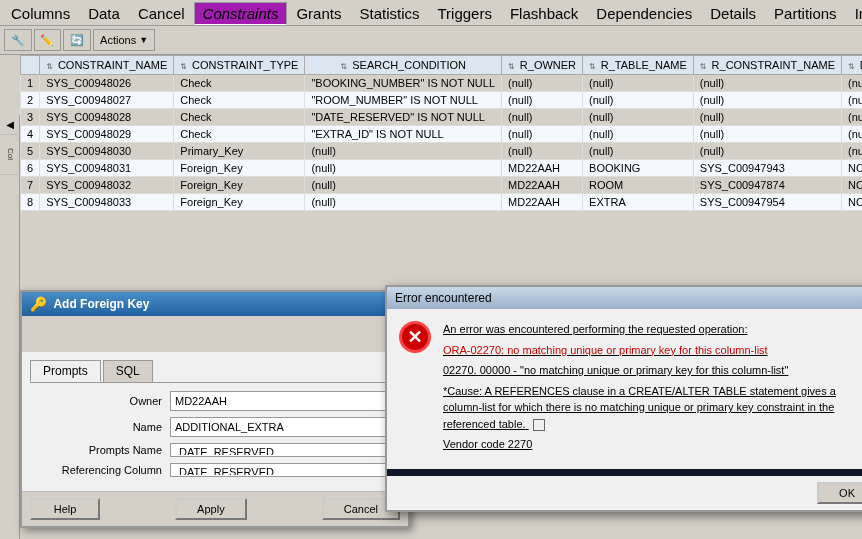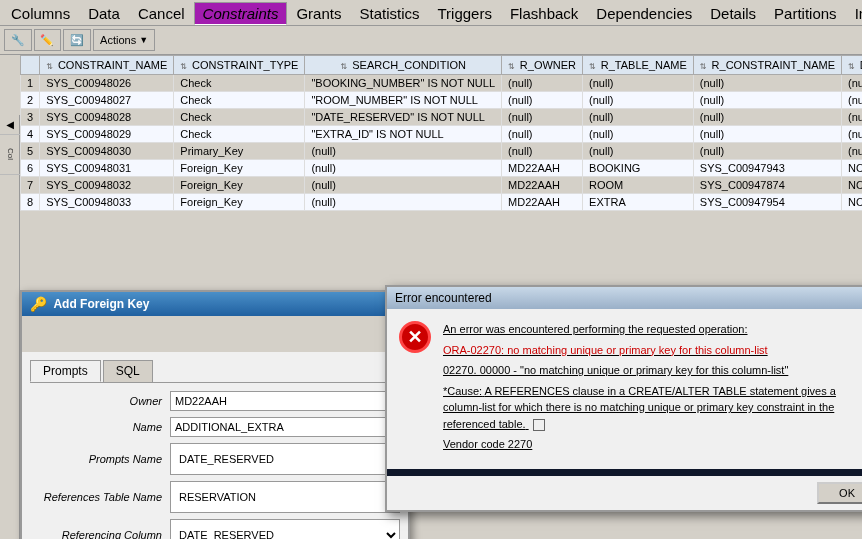--- a/index.html
+++ b/index.html
@@ -158,33 +158,32 @@
       display: flex;
       align-items: center;
       margin-bottom: 6px;
     }
     .form-label {
       width: 140px;
       font-size: 11px;
       text-align: right;
       padding-right: 8px;
       flex-shrink: 0;
-      font-style: italic;
     }
     .form-input {
       flex: 1;
       height: 20px;
       border: 1px solid #999;
       padding: 1px 4px;
       font-size: 11px;
       background: white;
     }
     .form-select {
       flex: 1;
-      height: 32px;
+      height: 14px;
       border: 1px solid #999;
       padding: 1px 4px;
       font-size: 11px;
       background: white;
     }
 
     .dialog-footer {
       display: flex;
       justify-content: space-between;
       padding: 6px 8px;
@@ -467,26 +466,20 @@
         <div class="form-label">Name</div>
         <input class="form-input" type="text" value="ADDITIONAL_EXTRA" style="">
       </div>
       <div class="form-row">
         <div class="form-label">Prompts Name</div>
         <select class="form-select">
           <option>DATE_RESERVED</option>
         </select>
       </div>
       <div class="form-row">
-        <div class="form-label">References Table Name</div>
-        <select class="form-select">
-          <option>RESERVATION</option>
-        </select>
-      </div>
-      <div class="form-row">
         <div class="form-label">Referencing Column</div>
         <select class="form-select">
           <option>DATE_RESERVED</option>
         </select>
       </div>
     </div>
     <div class="dialog-footer">
       <button class="footer-btn">Help</button>
       <button class="footer-btn">Apply</button>
       <button class="footer-btn">Cancel</button>

